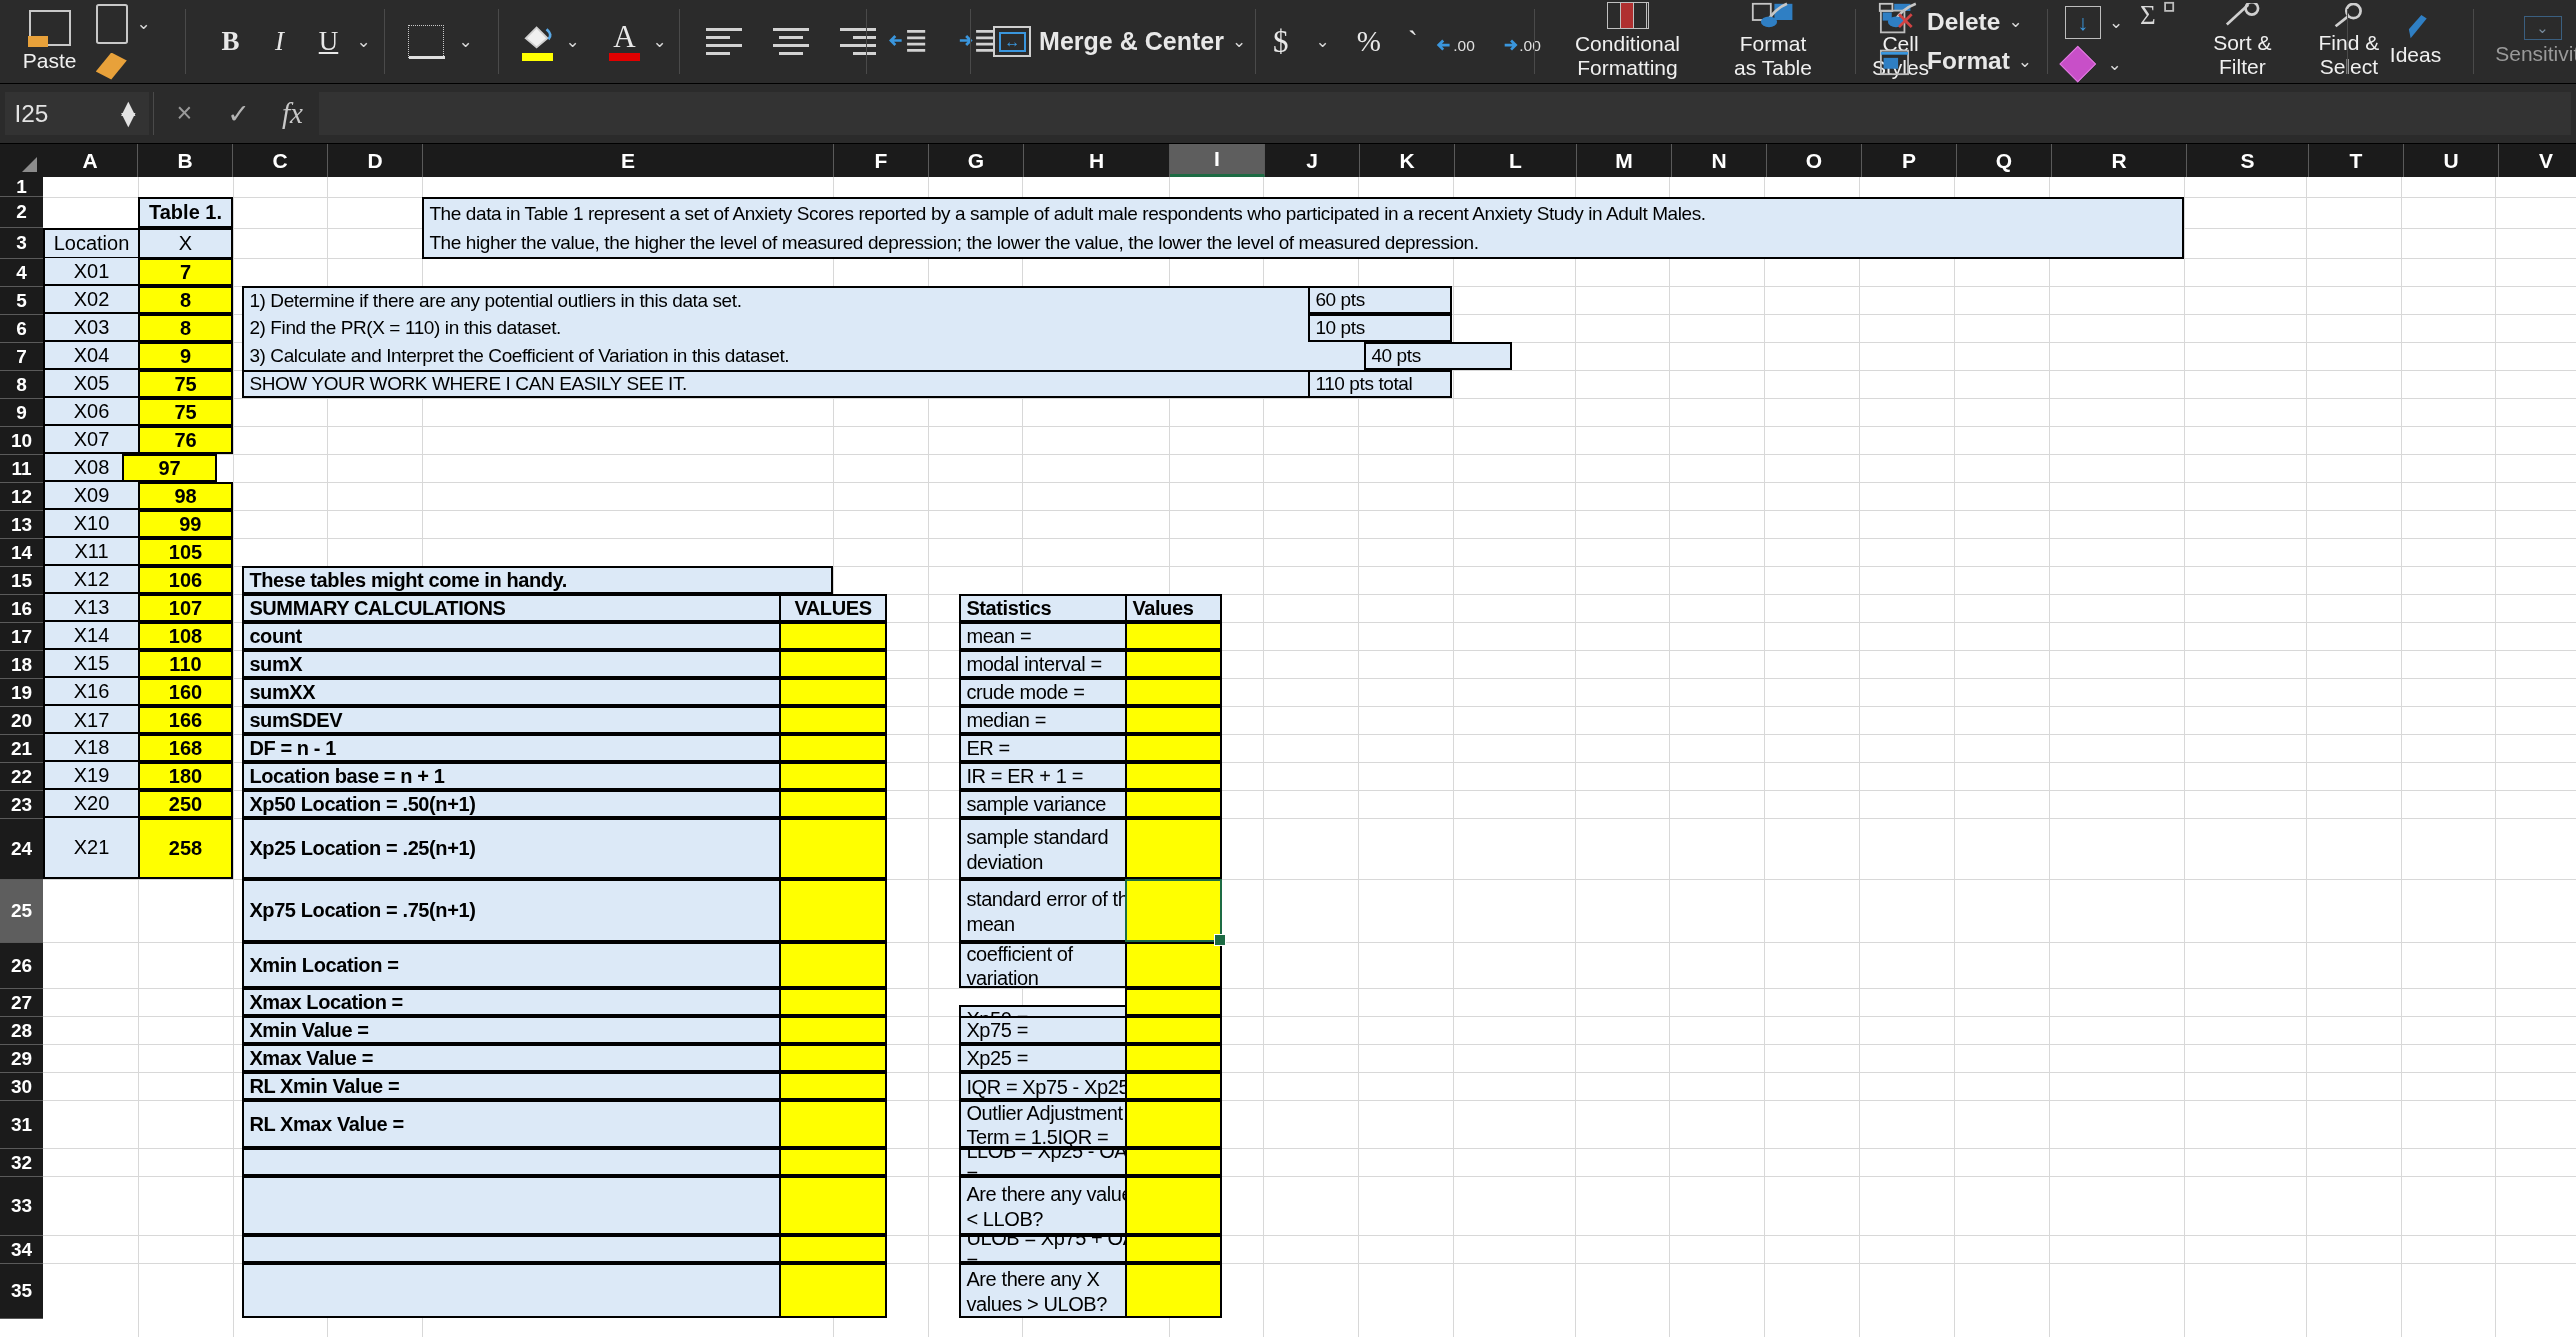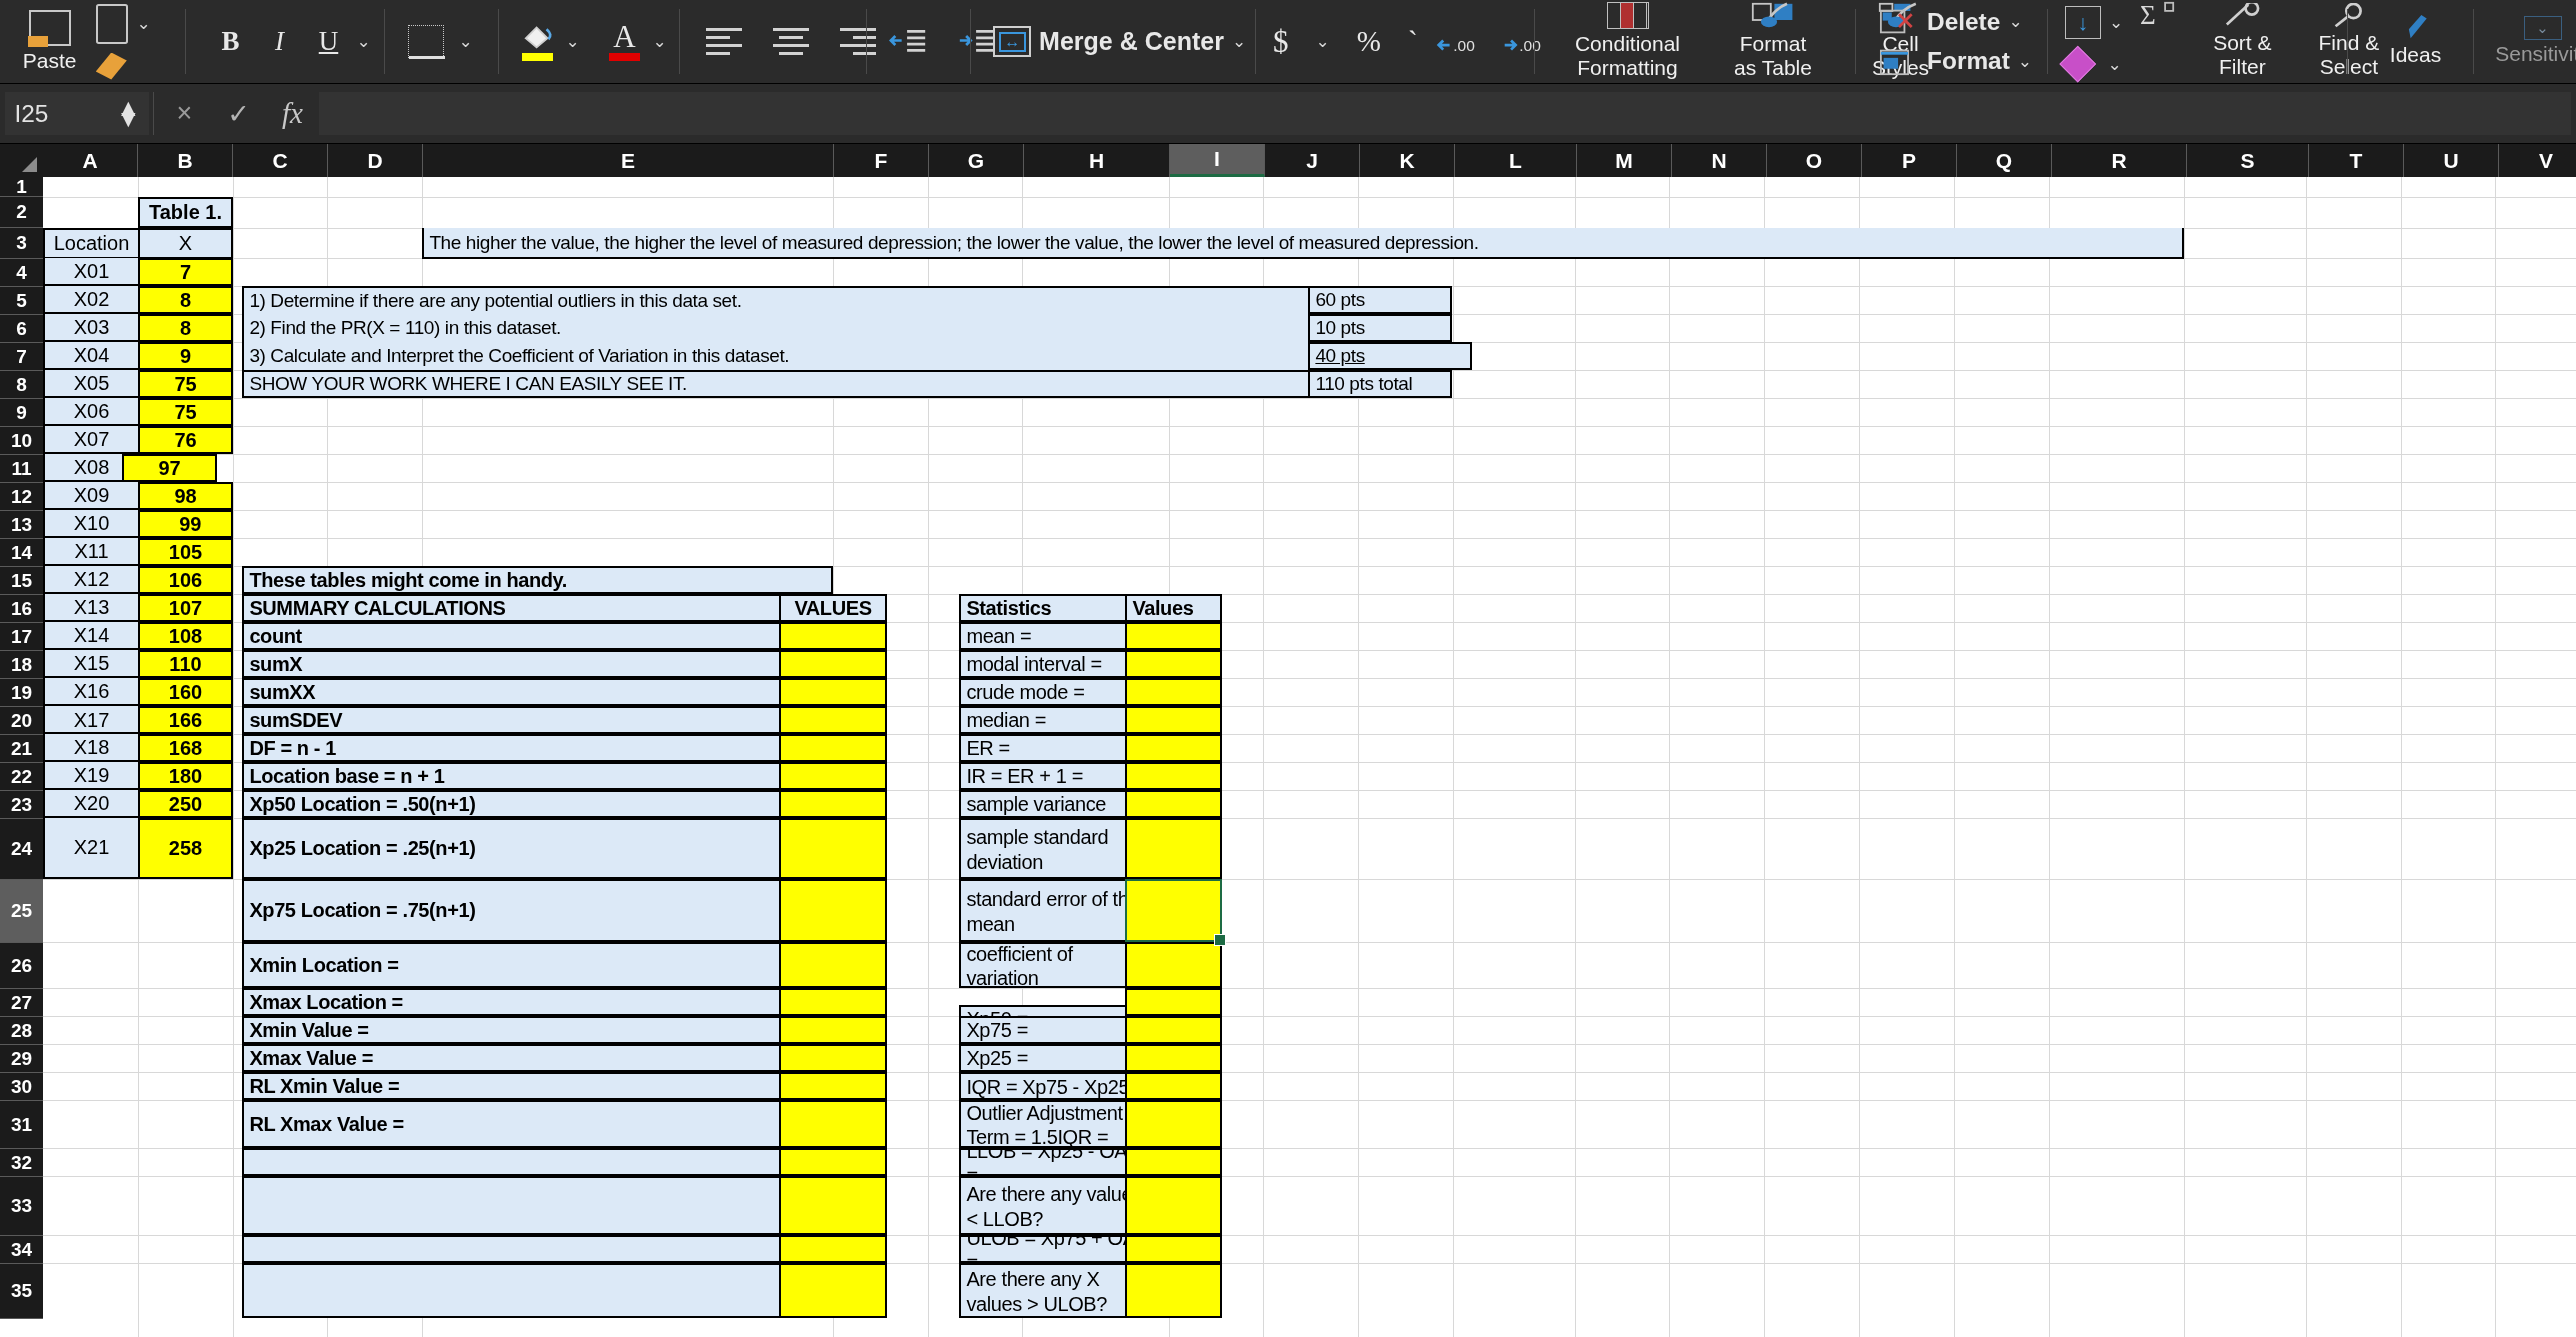--- a/index.html
+++ b/index.html
@@ -590,39 +590,42 @@
       </div>
       <div class="cell yel bd b ctr" style="left: 95px; top: 613px; width: 95px; height: 28px; font-size: 20px;">
         <span>250</span>
       </div>
       <div class="cell blue bdl bdb ctr" style="left: 0px; top: 641px; width: 95px; height: 61px; font-size: 20px;">
         <span>X21</span>
       </div>
       <div class="cell yel bd b ctr" style="left: 95px; top: 641px; width: 95px; height: 61px; font-size: 20px;">
         <span>258</span>
       </div>
+      <div class="cell blue bdl bdr bdt narrow" style="left: 379px; top: 20px; width: 1762px; height: 31px; font-size: 19px;">
+        <span>The data in Table 1 represent a set of Anxiety Scores reported by a sample of adult male respondents who participated in a recent Anxiety Study in Adult Males.</span>
+      </div>
       <div class="cell blue bdl bdr bdb narrow" style="left: 379px; top: 51px; width: 1762px; height: 31px; font-size: 19px;">
         <span>The higher the value, the higher the level of measured depression; the lower the value, the lower the level of measured depression.</span>
       </div>
       <div class="cell blue bdl bdr bdt narrow" style="left: 199px; top: 109px; width: 1189px; height: 28px; font-size: 19px;">
         <span>1)  Determine if there are any potential outliers in this data set.</span>
       </div>
       <div class="cell blue bd narrow" style="left: 1265px; top: 109px; width: 144px; height: 28px; font-size: 19px;">
         <span>60 pts</span>
       </div>
       <div class="cell blue bdl bdr narrow" style="left: 199px; top: 137px; width: 1189px; height: 28px; font-size: 19px;">
         <span>2)  Find the PR(X = 110) in this dataset.</span>
       </div>
       <div class="cell blue bd narrow" style="left: 1265px; top: 137px; width: 144px; height: 28px; font-size: 19px;">
         <span>10 pts</span>
       </div>
       <div class="cell blue bdl bdr narrow" style="left: 199px; top: 165px; width: 1189px; height: 28px; font-size: 19px;">
         <span>3)  Calculate and Interpret the Coefficient of Variation in this dataset.</span>
       </div>
-      <div class="cell blue bd narrow" style="left: 1265px; top: 165px; width: 164px; height: 28px; font-size: 19px; text-decoration: underline;">
+      <div class="cell blue bd narrow" style="left: 1321px; top: 165px; width: 148px; height: 28px; font-size: 19px;">
         <span>40 pts</span>
       </div>
       <div class="cell blue bd narrow" style="left: 199px; top: 193px; width: 1189px; height: 28px; font-size: 19px;">
         <span>SHOW YOUR WORK WHERE I CAN EASILY SEE IT.</span>
       </div>
       <div class="cell blue bd narrow" style="left: 1265px; top: 193px; width: 144px; height: 28px; font-size: 19px;">
         <span>110 pts total</span>
       </div>
       <div class="cell blue bd b narrow" style="left: 199px; top: 389px; width: 591px; height: 28px; font-size: 20px;">
         <span>These tables might come in handy.</span>

